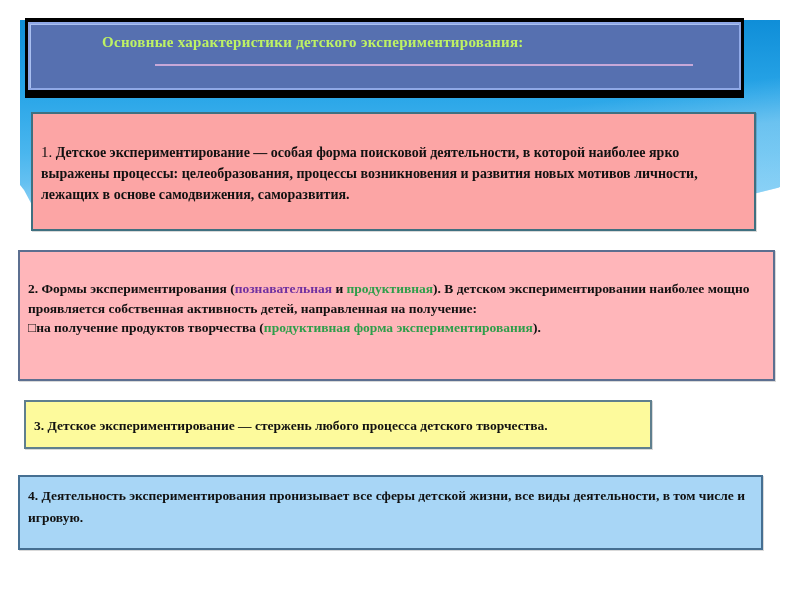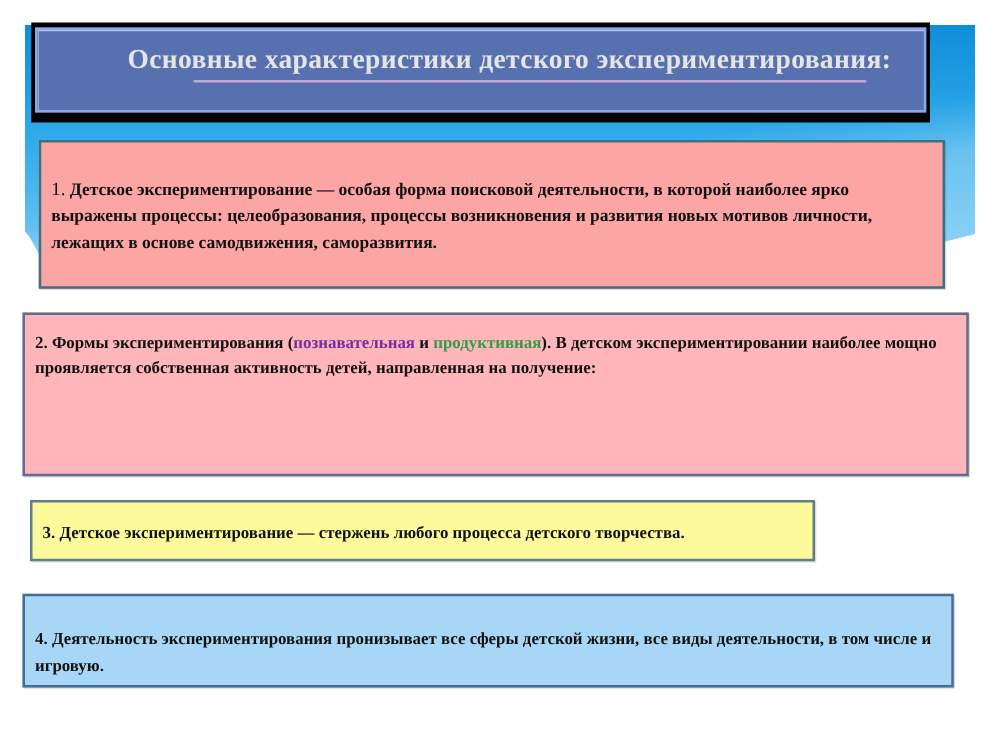--- a/index.html
+++ b/index.html
@@ -30,21 +30,21 @@
     background: #000000;
   }
   .title-inner {
     position: absolute; left: 3px; top: 4px; width: 709px; height: 64px;
     background: #5670b0;
     border: 2px solid #8fa8e6;
     box-shadow: inset 1px 1px 0 #aac0f0;
   }
   .title-text {
     position: absolute; left: 72px; top: 10px;
-    color: #e5e5e5; font-weight: bold; font-size: 22px; letter-spacing: 0.3px;
+    color: #bef264; font-weight: bold; font-size: 15px; letter-spacing: 0.3px;
     white-space: nowrap;
   }
   .title-underline {
     position: absolute; left: 125px; top: 40px; width: 538px; height: 2px;
     background: #c7a8d8;
   }
   .box {
     position: absolute; box-sizing: border-box;
     border: 2px solid #4a6f8a;
     color: #111111; font-weight: bold;
@@ -54,33 +54,33 @@
   .box1 {
     left: 31px; top: 112px; width: 725px; height: 119px;
     background: #fca5a5; border-color: #3f7080;
     padding: 28px 8px 0 8px; font-size: 14px; line-height: 21px; font-weight: normal;
   }
   .box1 p { font-weight: bold; }
   .box1 .num { font-weight: normal; font-size: 15px; }
   .box2 {
     left: 18px; top: 250px; width: 757px; height: 131px;
     background: #ffb6ba; border-color: #5c6f90;
-    padding: 12px 8px 0 8px; font-size: 13.5px; line-height: 19.5px;
+    padding: 27px 8px 0 8px; font-size: 13.5px; line-height: 19.5px;
   }
   .purple { color: #7030a0; }
   .green { color: #2e9e4a; }
   .box3 {
     left: 24px; top: 400px; width: 628px; height: 49px;
     background: #fdfa9c; border-color: #5f7f8e;
     padding: 15px 8px 0 8px; font-size: 13.5px; line-height: 18px; font-family: Liberation Serif, serif;
   }
   .box4 {
     left: 18px; top: 475px; width: 745px; height: 75px;
     background: #a8d6f6; border-color: #456f92;
-    padding: 23px 8px 0 8px; font-size: 13.5px; line-height: 22px;
+    padding: 8px 8px 0 8px; font-size: 13.5px; line-height: 22px;
   }
 </style>
 </head>
 <body>
 
 <div class="bg-swoosh"></div>
 <div class="bg-cut-left"></div>
 <div class="bg-cut-right"></div>
 
 <div class="title-box">
@@ -89,20 +89,21 @@
     <div class="title-underline"></div>
   </div>
 </div>
 
 <div class="box box1">
   <p><span class="num">1.</span><span> Детское экспериментирование — особая форма поисковой деятельности, в которой наиболее ярко выражены процессы: целеобразования, процессы возникновения и развития новых мотивов личности, лежащих в основе самодвижения, саморазвития.</span></p>
 </div>
 
 <div class="box box2">
   <p><span>2. Формы экспериментирования (</span><span class="purple">познавательная</span><span> и </span><span class="green">продуктивная</span><span>). В детском экспериментировании наиболее мощно проявляется собственная активность детей, направленная на получение:</span></p>
+  <p><span>□</span><span>на получение продуктов творчества (</span><span class="green">продуктивная форма экспериментирования</span><span>).</span></p>
 </div>
 
 <div class="box box3">
   <p>3. Детское экспериментирование — стержень любого процесса детского творчества.</p>
 </div>
 
 <div class="box box4">
   <p>4. Деятельность экспериментирования пронизывает все сферы детской жизни, все виды деятельности, в том числе и игровую.</p>
 </div>
 

